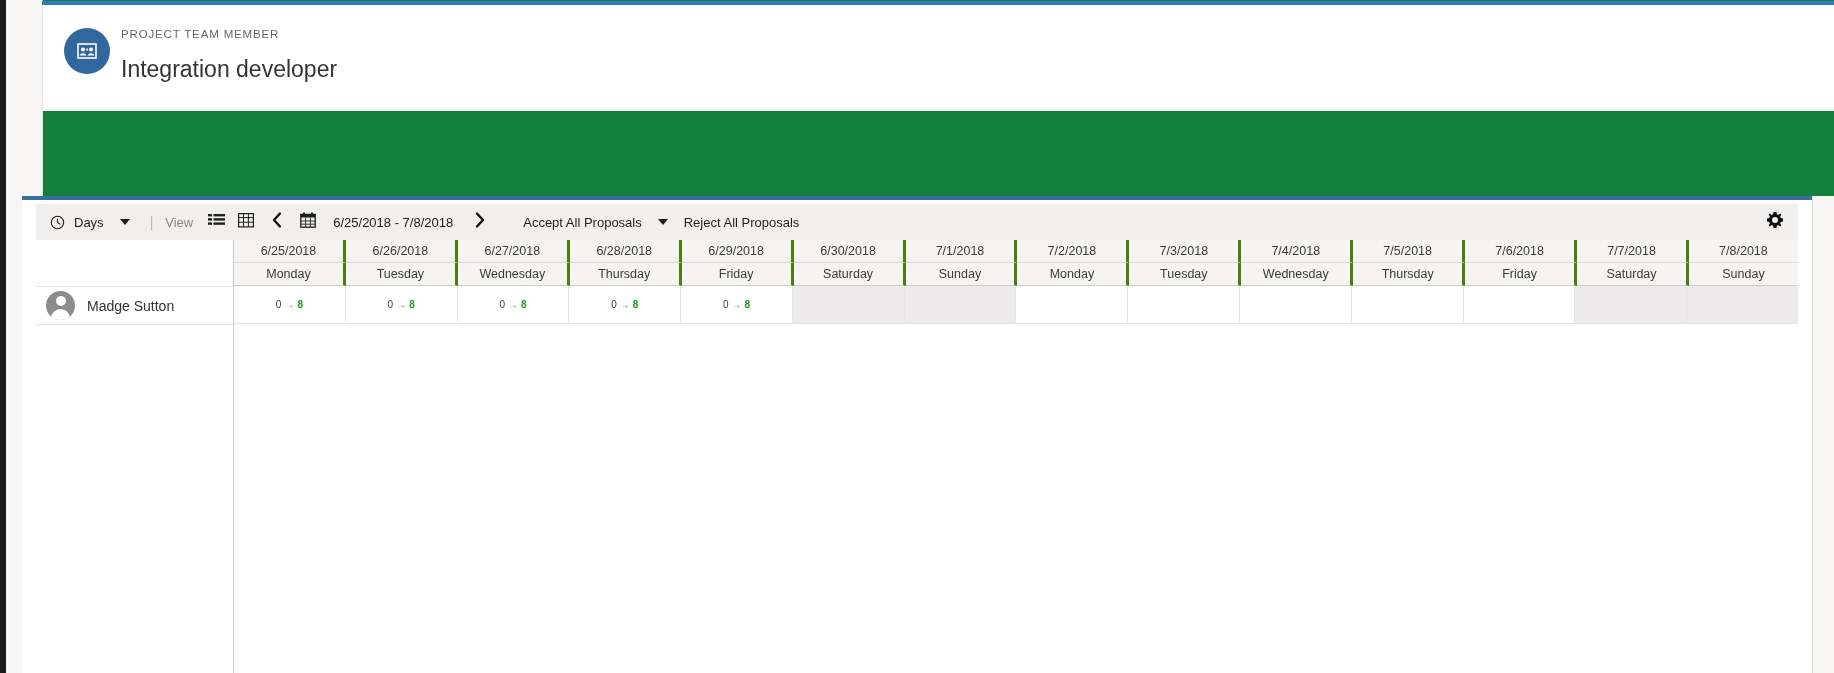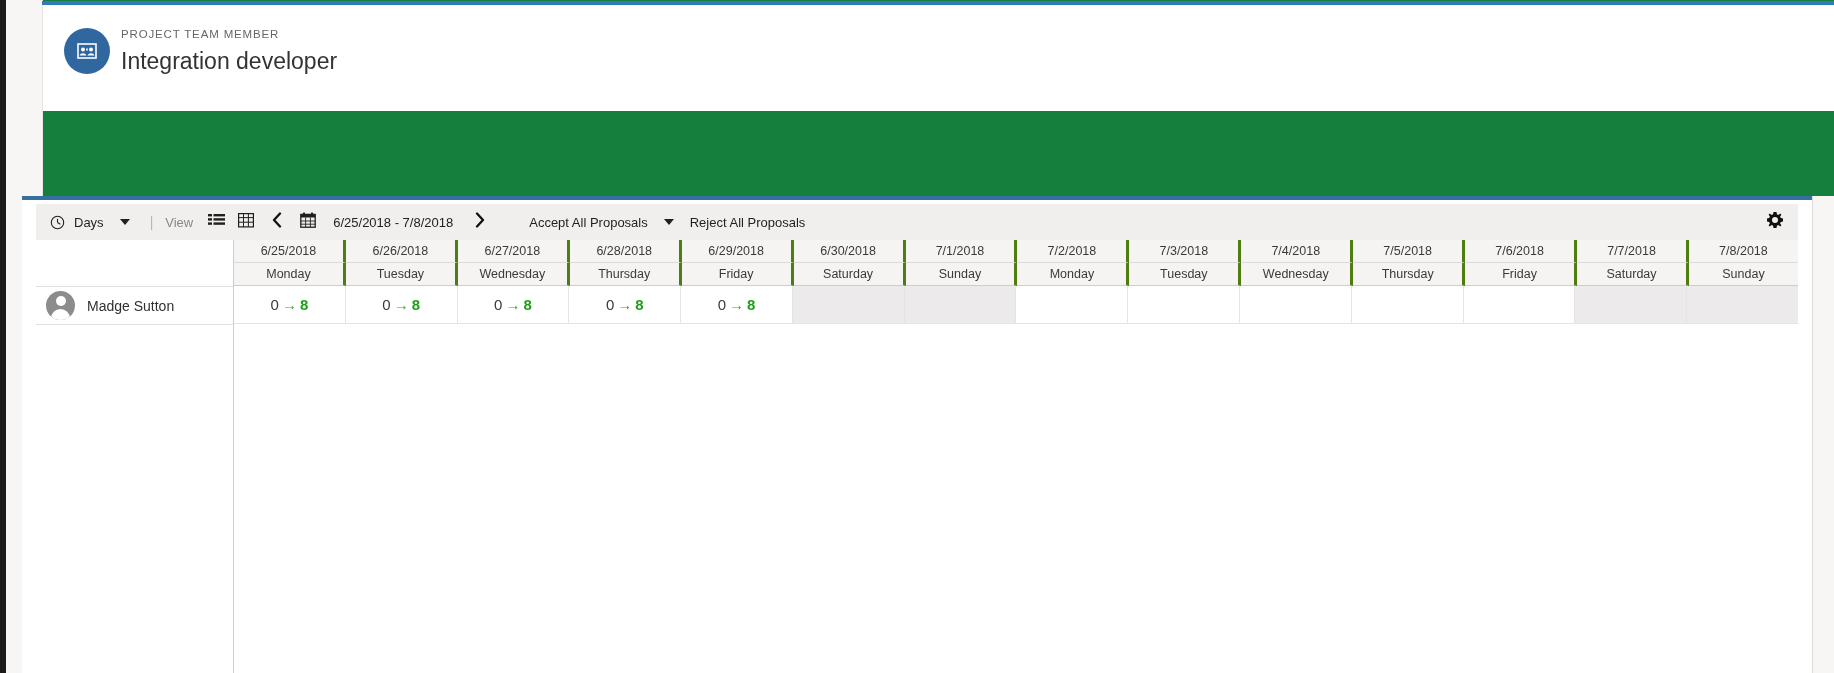--- a/index.html
+++ b/index.html
@@ -67,21 +67,21 @@
     font-size: 11.5px;
     letter-spacing: 0.85px;
     color: #666663;
     text-transform: uppercase;
     line-height: 15px;
   }
   .header-title {
     font-size: 23px;
     color: #333331;
     line-height: 32px;
-    margin-top: 3px;
+    margin-top: 11px;
     font-weight: 400;
   }
 
   
   #tab-strip {
     position: absolute;
     left: 43px; top: 111px;
     width: 1791px; height: 52px;
     background: #f7f6f5;
   }
@@ -303,21 +303,21 @@
   .time-head-days .cell { border-bottom: 1px solid #cfcdcb; }
   .time-head-dates .cell:last-child,
   .time-head-days .cell:last-child { border-right: none; }
 
   .time-body-row .cell {
     flex: 1 1 0;
     min-width: 0;
     height: 38px;
     line-height: 38px;
     text-align: center;
-    font-size: 15px;
+    font-size: 10px;
     background: #ffffff;
     border-right: 1px solid #e6e4e2;
     border-bottom: 1px solid #e6e4e2;
     box-sizing: border-box;
     white-space: nowrap;
     overflow: hidden;
     cursor: pointer;
   }
   .time-body-row .cell.weekend { background: #eceaea; }
   .time-body-row .cell:last-child { border-right: none; }
@@ -431,21 +431,21 @@
       <span class="tb-daterange">6/25/2018 - 7/8/2018</span>
 
       <div class="tb-chevron">
         <span>
           <svg width="11" height="16" viewBox="0 0 11 16">
             <polyline points="3,1.5 9,8 3,14.5" fill="none" stroke="#111" stroke-width="2.3" stroke-linecap="round" stroke-linejoin="round"></polyline>
           </svg>
         </span>
       </div>
 
-      <div class="tb-item" style="margin-left:28px;">
+      <div class="tb-item" style="margin-left:22px;">
         <span class="tb-action">Accept All Proposals</span>
         <span class="tb-caret"></span>
       </div>
 
       <div class="tb-item" style="">
         <span class="tb-action">Reject All Proposals</span>
       </div>
 
       <div class="tb-spacer"></div>
 

